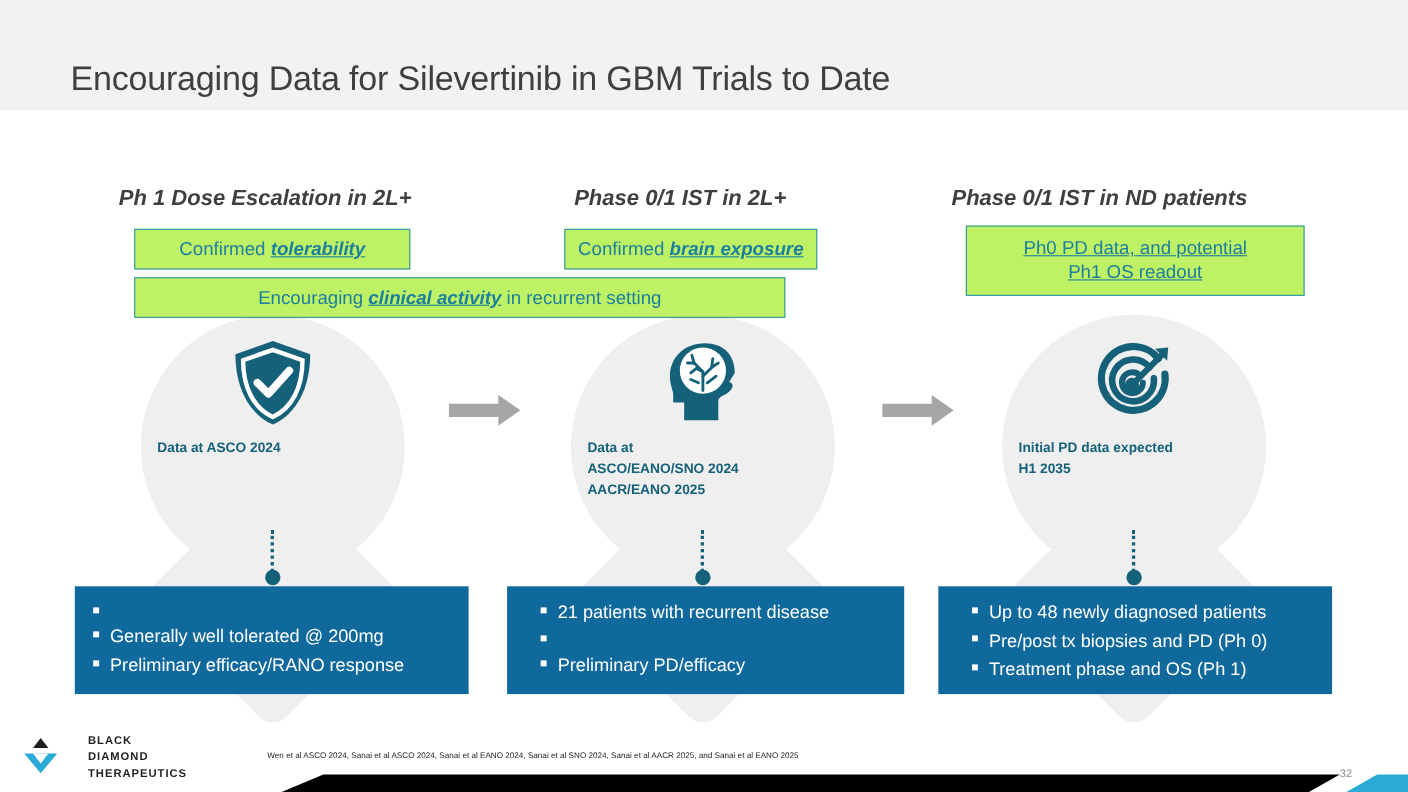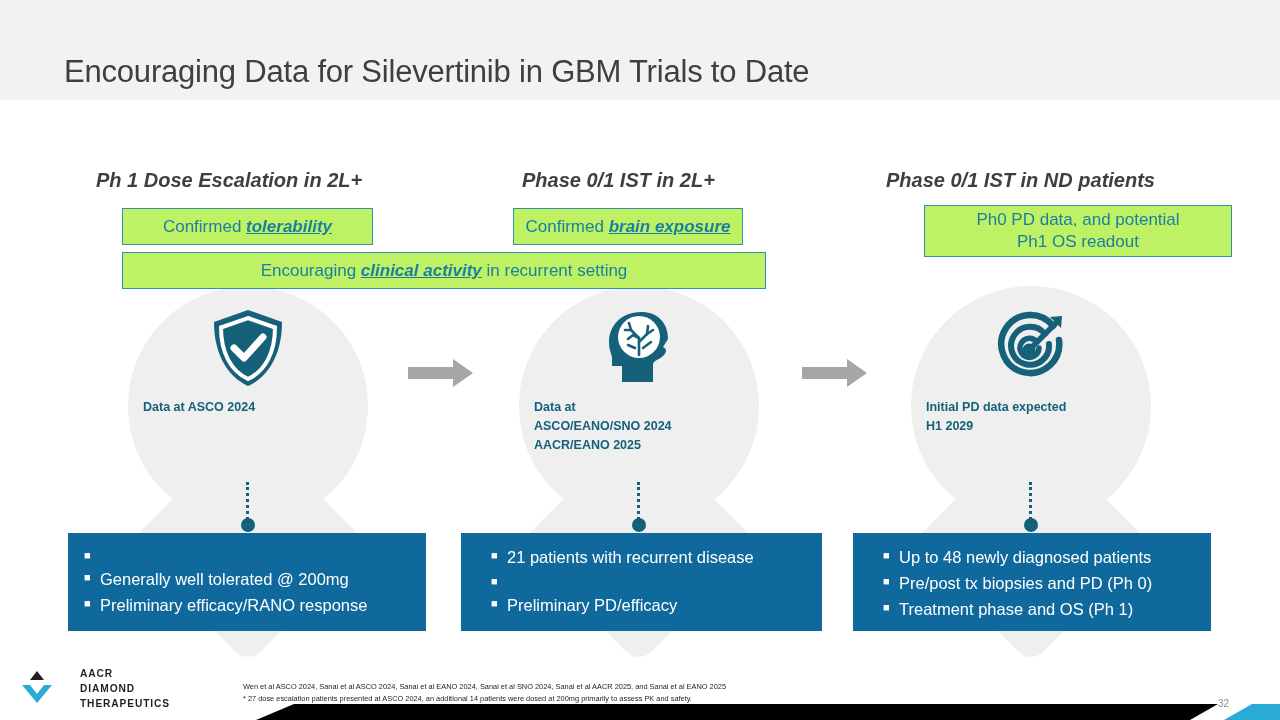--- a/index.html
+++ b/index.html
@@ -19,40 +19,40 @@
     font-size:31px;color:#3f3f3f;letter-spacing:-0.2px;
     font-weight:400;white-space:nowrap;
   }
 
   
   .col-head{
     position:absolute;
     font-size:20px;font-weight:bold;font-style:italic;color:#3f3f3f;
     white-space:nowrap;
   }
-  #head-0{left:96px;top:169px;text-align:center;}
+  #head-0{left:108px;top:169px;text-align:center;}
   #head-1{left:522px;top:169px;}
-  #head-2{left:886px;top:169px;}
+  #head-2{left:865px;top:169px;}
 
   
   .callout{
     position:absolute;
     border:1.3px solid #2e93ae;
     background:#bef264;
     color:#1b7fa0;
     font-size:17px;
     display:flex;align-items:center;justify-content:center;
     text-align:center;line-height:1.28;
     box-sizing:border-box;
     z-index:6;
   }
   #callout-tolerability{left:122px;top:208px;width:251px;height:37px;}
   #callout-brain{left:513px;top:208px;width:230px;height:37px;}
-  #callout-activity{left:122px;top:252px;width:644px;height:37px;}
-  #callout-ph0{left:924px;top:205px;width:308px;height:52px;}
+  #callout-activity{left:122px;top:252px;width:592px;height:37px;}
+  #callout-ph0{left:878px;top:205px;width:308px;height:64px;text-decoration:underline;}
   .callout em{
     font-style:italic;font-weight:bold;text-decoration:underline;
     color:#1b7fa0;
   }
 
   
   .pin{
     position:absolute;
     width:240px;height:240px;
     background:#efefef;
@@ -223,21 +223,21 @@
         <path d="M62 18 A29 29 0 1 0 68 32" stroke-width="6.5" stroke-linecap="round"></path>
         <path d="M54 26 A19 19 0 1 0 58 36" stroke-width="6" stroke-linecap="round"></path>
         <path d="M46 34 A9.5 9.5 0 1 0 48 40" stroke-width="5.5" stroke-linecap="round"></path>
       </g>
       <circle cx="38" cy="42" r="6.5" fill="#15617a"></circle>
       <path d="M38 42 L66 14" stroke="#15617a" stroke-width="5.5" stroke-linecap="round"></path>
       <path d="M59 9 L71 8 L70 20 L64 14 Z" fill="#15617a"></path>
     </svg>
   </div>
   <div class="pin-caption" style="white-space:pre-line">Initial PD data expected
-H1 2029</div>
+H1 2035</div>
 </div>
 <div class="connector" id="conn-2"></div>
 <div class="conn-dot" id="dot-2"></div>
 
 <div class="arrow" id="arrow-0">
   <svg width="66" height="30" viewBox="0 0 66 30">
     <path d="M0 9 L45 9 L45 1 L65 15 L45 29 L45 21 L0 21 Z" fill="#a6a6a6"></path>
   </svg>
 </div>
 <div class="arrow" id="arrow-1">
@@ -284,31 +284,30 @@
       <span class="bl-text">Pre/post tx biopsies and PD (Ph 0)</span>
     </div>
   <div class="bl-row">
       <span class="bl-mark">■</span>
       <span class="bl-text">Treatment phase and OS (Ph 1)</span>
     </div>
 </div>
 
 <div class="footnotes">
   <div>Wen et al ASCO 2024, Sanai et al ASCO 2024, Sanai et al EANO 2024, Sanai et al SNO 2024, Sanai et al AACR 2025, and Sanai et al EANO 2025</div>
-  <div>* 27 dose escalation patients presented at ASCO 2024, an additional 14 patients were dosed at 200mg primarily to assess PK and safety.</div>
 </div>
 
 <div class="logo">
   <svg width="56" height="40" viewBox="0 0 56 40">
     <path d="M12 14 L26 14 L19 5 Z" fill="#231f20"></path>
     <path d="M4 19 L34 19 L19 37 Z" fill="#29abd5"></path>
     <path d="M12 19 L26 19 L19 28 Z" fill="#ffffff"></path>
   </svg>
   <div class="logo-text">
-    <div>AACR</div>
+    <div>BLACK</div>
     <div>DIAMOND</div>
     <div>THERAPEUTICS</div>
   </div>
 </div>
 
 <div class="page-num">32</div>
 <div class="corner-deco">
   <svg width="1280" height="24" viewBox="0 0 1280 24">
     <path d="M256 24 L294 8 L1218 8 L1190 24 Z" fill="#000000"></path>
     <path d="M1224 24 L1252 8 L1280 8 L1280 24 Z" fill="#29abd5"></path>

